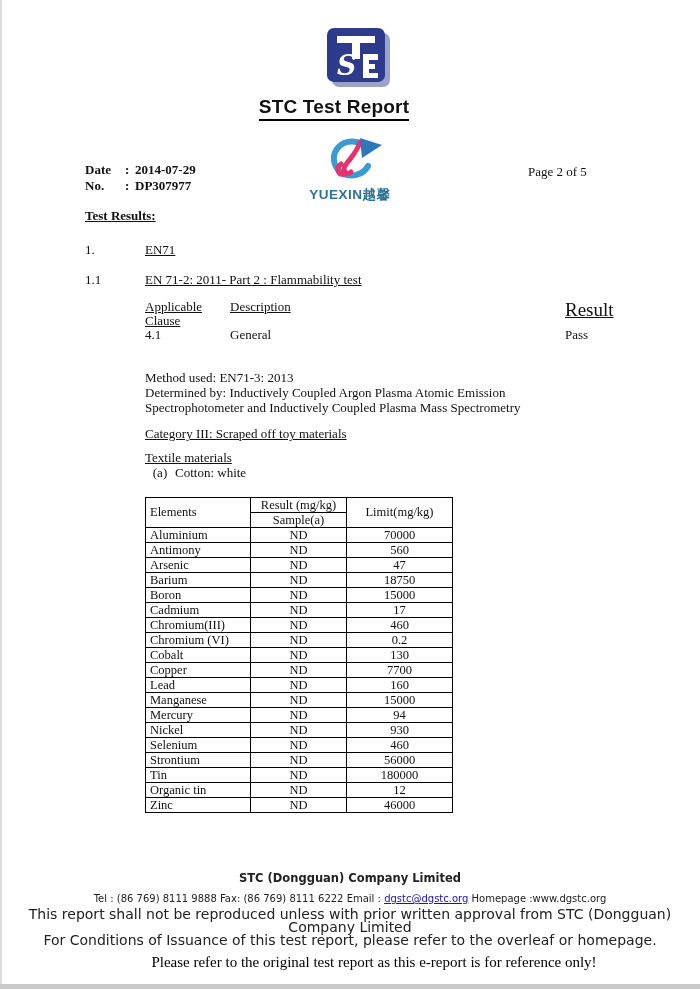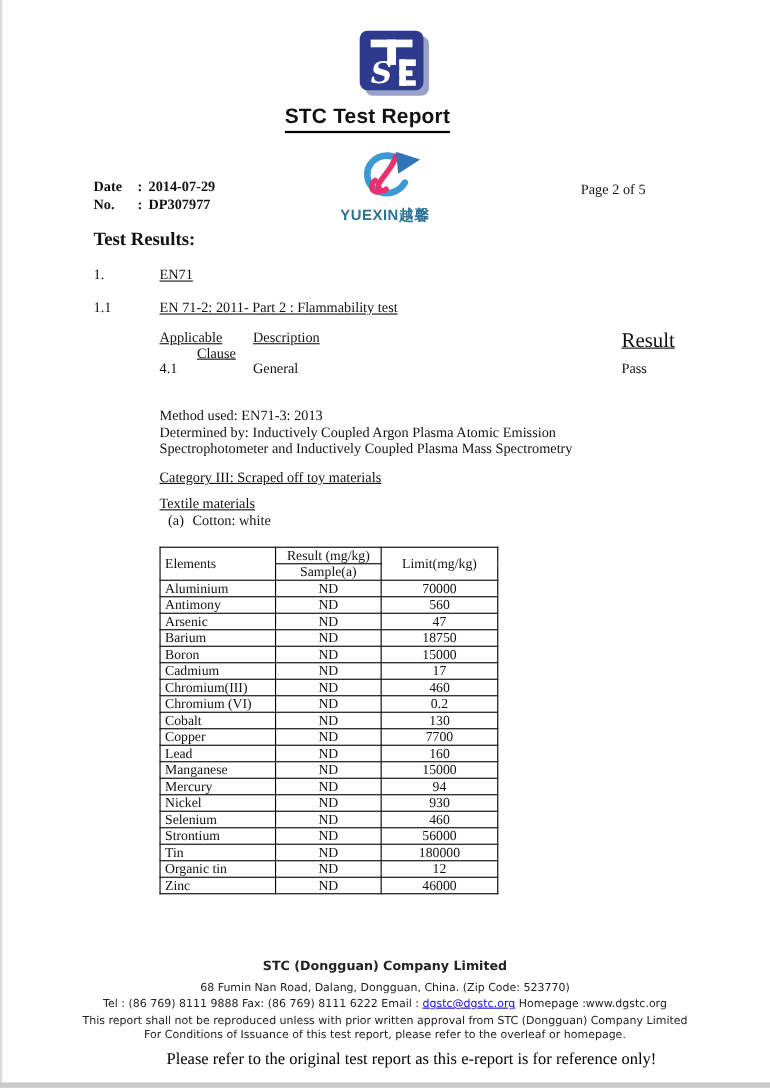--- a/index.html
+++ b/index.html
@@ -25,29 +25,29 @@
   .meta-line .lbl { display:inline-block; width:40px; }
   .meta-line .colon { display:inline-block; width:10px; }
 
   .yuexin { position:absolute; left:298px; top:136px; width:104px; text-align:center; }
   .yuexin .yx-text {
     display:block; margin-top:-2px; font-family:"Liberation Sans", sans-serif;
     font-weight:bold; font-size:13.5px; color:#2d7396; letter-spacing:0.5px; white-space:nowrap;
   }
   .page-num { position:absolute; left:528px; top:164px; font-size:13px; }
 
-  .test-results { position:absolute; left:85px; top:208px; font-size:17px; font-weight:bold; }
+  .test-results { position:absolute; left:85px; top:208px; font-size:13px; font-weight:bold; text-decoration:underline; }
 
   .sec { position:absolute; left:85px; font-size:13px; white-space:nowrap; }
   .sec .num { display:inline-block; width:60px; }
   .u { text-decoration:underline; }
   .s1 { top:242px; }
   .s11 { top:272px; }
   .fl-h1a { position:absolute; left:145px; top:299px; font-size:13px; text-decoration:underline; }
-  .fl-h1b { position:absolute; left:145px; top:313px; font-size:13px; text-decoration:underline;margin-left:34px; }
+  .fl-h1b { position:absolute; left:145px; top:313px; font-size:13px; text-decoration:underline; }
   .fl-h2  { position:absolute; left:230px; top:299px; font-size:13px; text-decoration:underline; }
   .fl-h3  { position:absolute; left:565px; top:299px; font-size:19px; text-decoration:underline; }
   .fl-c1  { position:absolute; left:145px; top:327px; font-size:13px; }
   .fl-c2  { position:absolute; left:230px; top:327px; font-size:13px; }
   .fl-c3  { position:absolute; left:565px; top:327px; font-size:13px; }
   .s12 { top:354px; }
   .bodyline { position:absolute; left:145px; font-size:13px; white-space:nowrap; }
   .ln-method { top:370px; }
   .ln-det1 { top:385px; }
   .ln-det2 { top:400px; }
@@ -74,21 +74,21 @@
   table.elements th.left-h { text-align:left; vertical-align:middle; }
   table.elements td.c0 { text-align:left; }
   table.elements td.c1, table.elements td.c2 { text-align:center; }
 
   .footer { position:absolute; left:0; top:871px; width:700px; text-align:center;
     font-family:"DejaVu Sans", sans-serif; color:#222; }
   .footer .company { font-size:11.5px; font-weight:bold; margin-bottom:8px; }
   .footer .address { font-size:10px; margin-bottom:3px; }
   .footer .telline { font-size:10px; margin-bottom:4px; }
   .footer .telline a { color:#1a0dcc; text-decoration:underline; }
-  .footer .disc { font-size:10px; line-height:13px; }
+  .footer .disc { font-size:14px; line-height:13px; }
   .footer .notice { font-family:"Liberation Serif", serif; font-size:15px; margin-top:7px; color:#000;margin-left:48px; }
 </style>
 </head>
 <body>
 
 <div id="page">
   <div class="edge-left"></div>
 
   <div class="stc-logo">
     <svg width="74" height="66" viewBox="0 0 74 66">
@@ -258,21 +258,20 @@
         <tr>
           <td class="c0 w1">Zinc</td>
           <td class="c1 w2">ND</td>
           <td class="c2 w3">46000</td>
         </tr>
       </tbody>
   </table>
 
   <div class="footer">
     <div class="company">STC (Dongguan) Company Limited</div>
-    <div class="address">68 Fumin Nan Road, Dalang, Dongguan, China. (Zip Code: 523770)</div>
     <div class="telline">
       <span>Tel : (86 769) 8111 9888   Fax: (86 769) 8111 6222   Email : </span><a href="#">dgstc@dgstc.org</a><span>   Homepage :www.dgstc.org</span>
     </div>
     <div class="disc">This report shall not be reproduced unless with prior written approval from STC (Dongguan) Company Limited</div>
     <div class="disc">For Conditions of Issuance of this test report, please refer to the overleaf or homepage.</div>
     <div class="notice">Please refer to the original test report as this e-report is for reference only!</div>
   </div>
 
   <div class="edge-bottom"></div>
 </div>

